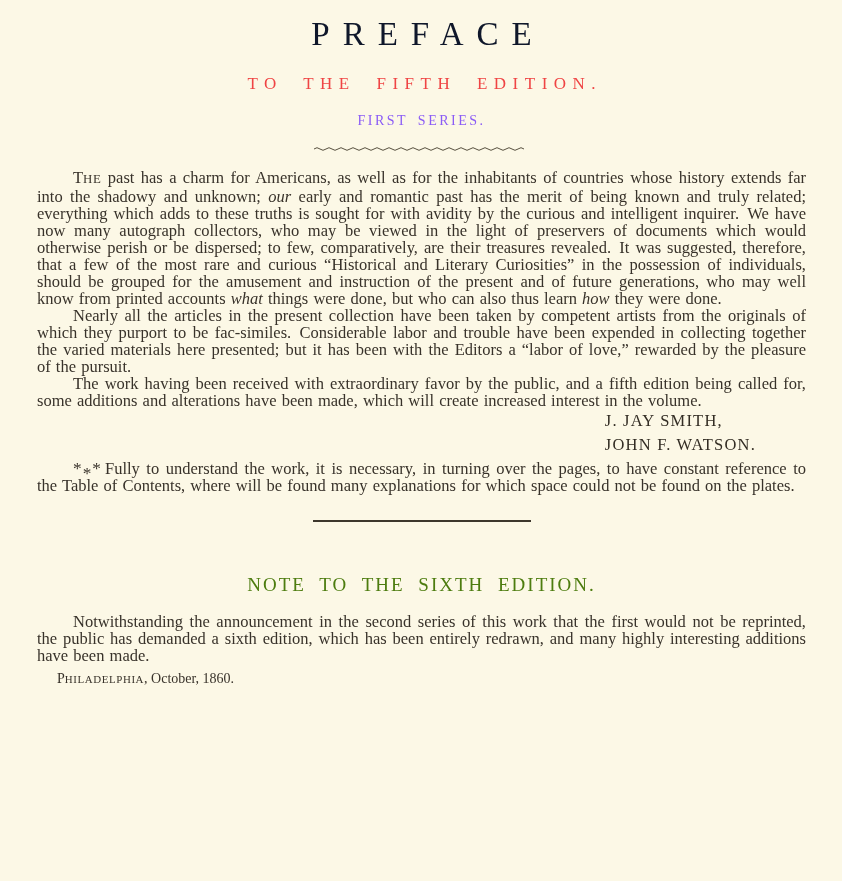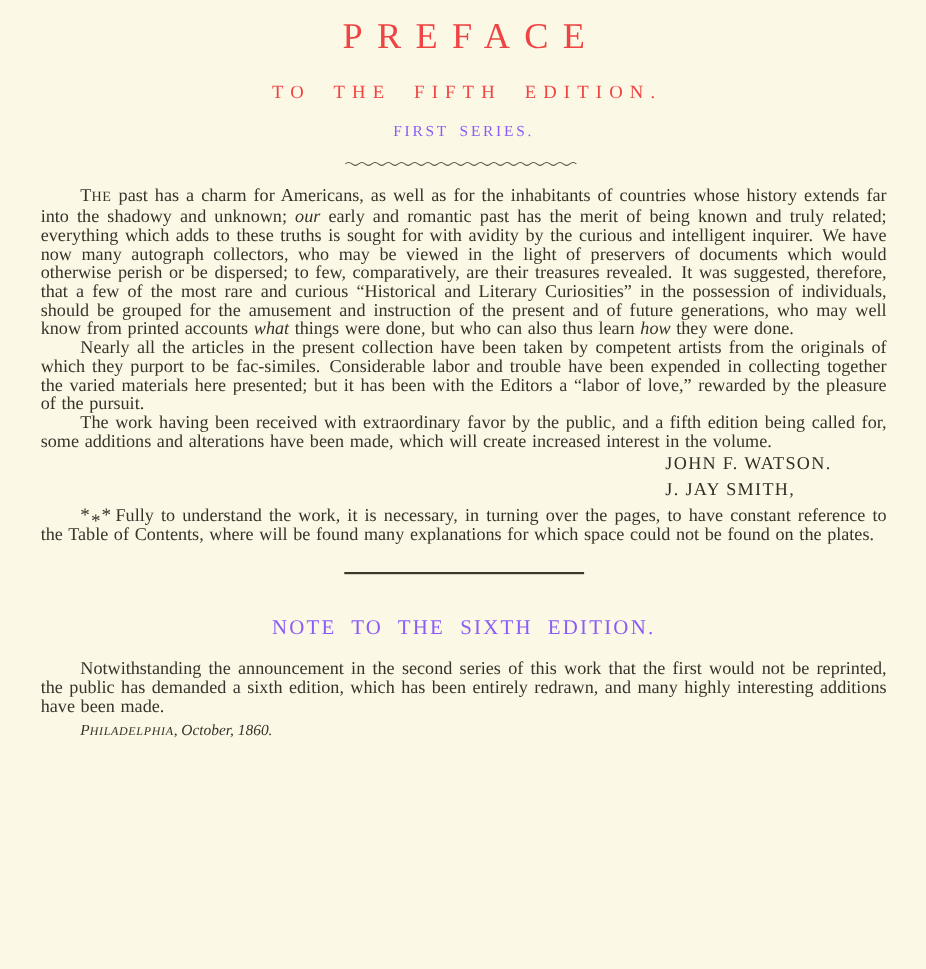--- a/index.html
+++ b/index.html
@@ -14,21 +14,21 @@
     width: 842px; height: 881px;
     padding: 10px 36px 8px 37px;
   }
   h1, h2, h3, p { margin: 0; font-weight: normal; }
 
   .title {
     text-align: center;
     font-size: 33px;
     letter-spacing: 13px;
     padding-left: 13px;
-    color: #ef4444;
+    color: #0f172a;
     margin-top: 6px;
   }
   .subtitle {
     text-align: center;
     font-size: 17px;
     letter-spacing: 6.5px;
     word-spacing: 10px;
     padding-left: 6.5px;
     color: #ef4444;
     margin-top: 21px;
@@ -75,31 +75,30 @@
     width: 218px;
     margin: 26px auto 0 auto;
     border-top: 2.2px solid #3d372c;
   }
 
   .note-heading {
     text-align: center;
     font-size: 19px;
     letter-spacing: 2px;
     word-spacing: 7px;
-    color: #8b5cf6;
-    margin-top: 38px;
+    color: #4d7c0f;
+    margin-top: 52px;
   }
   .note-para { margin-top: 17px; }
 
   .dateline {
     font-size: 14px;
     margin-top: 7px;
-    margin-left: 36px;
+    margin-left: 20px;
     color: #38322a;
-    font-style: italic;
   }
 </style>
 </head>
 <body>
 
 <div class="page">
 
   <h1 class="title">PREFACE</h1>
 
   <h2 class="subtitle">TO THE FIFTH EDITION.</h2>
@@ -112,22 +111,22 @@
     </svg>
   </div>
 
   <p class="body-para first-para"><span>T</span><span class="small-caps">HE</span><span> past has a charm for Americans, as well as for the inhabitants of countries whose history extends far into the shadowy and unknown; </span><span class="it">our</span><span> early and romantic past has the merit of being known and truly related; everything which adds to these truths is sought for with avidity by the curious and intelligent inquirer. We have now many autograph collectors, who may be viewed in the light of preservers of documents which would otherwise perish or be dispersed; to few, comparatively, are their treasures revealed. It was suggested, therefore, that a few of the most rare and curious “Historical and Literary Curiosities” in the possession of individuals, should be grouped for the amusement and instruction of the present and of future generations, who may well know from printed accounts </span><span class="it">what</span><span> things were done, but who can also thus learn </span><span class="it">how</span><span> they were done.</span></p>
 
   <p class="body-para">Nearly all the articles in the present collection have been taken by competent artists from the originals of which they purport to be fac-similes. Considerable labor and trouble have been expended in collecting together the varied materials here presented; but it has been with the Editors a “labor of love,” rewarded by the pleasure of the pursuit.</p>
 
   <p class="body-para">The work having been received with extraordinary favor by the public, and a fifth edition being called for, some additions and alterations have been made, which will create increased interest in the volume.</p>
 
   <div class="signatures">
+    <div>J. JAY SMITH,</div>
     <div>JOHN F. WATSON.</div>
-    <div>J. JAY SMITH,</div>
   </div>
 
   <p class="body-para footnote"><span class="asterism"><span>*</span><span class="low">*</span><span>*</span></span><span>Fully to understand the work, it is necessary, in turning over the pages, to have constant reference to the Table of Contents, where will be found many explanations for which space could not be found on the plates.</span></p>
 
   <div class="plain-rule"></div>
 
   <h2 class="note-heading">NOTE TO THE SIXTH EDITION.</h2>
 
   <p class="body-para note-para">Notwithstanding the announcement in the second series of this work that the first would not be reprinted, the public has demanded a sixth edition, which has been entirely redrawn, and many highly interesting additions have been made.</p>
 

